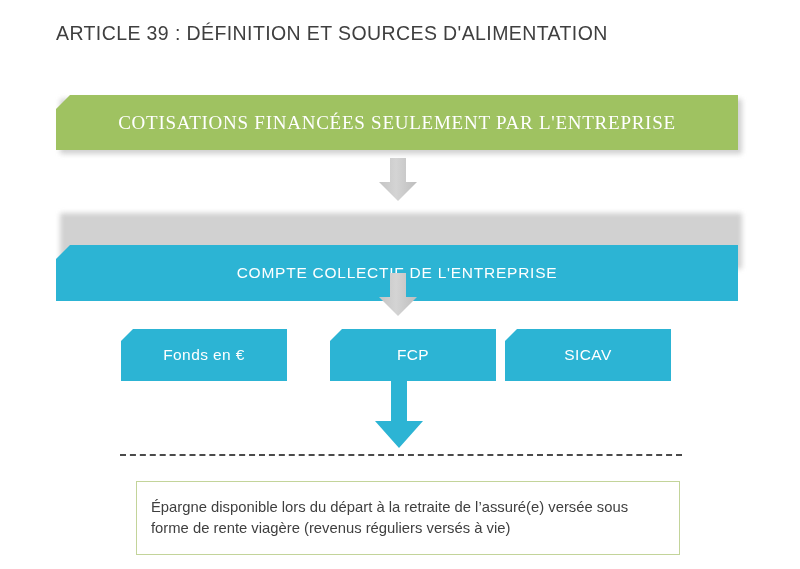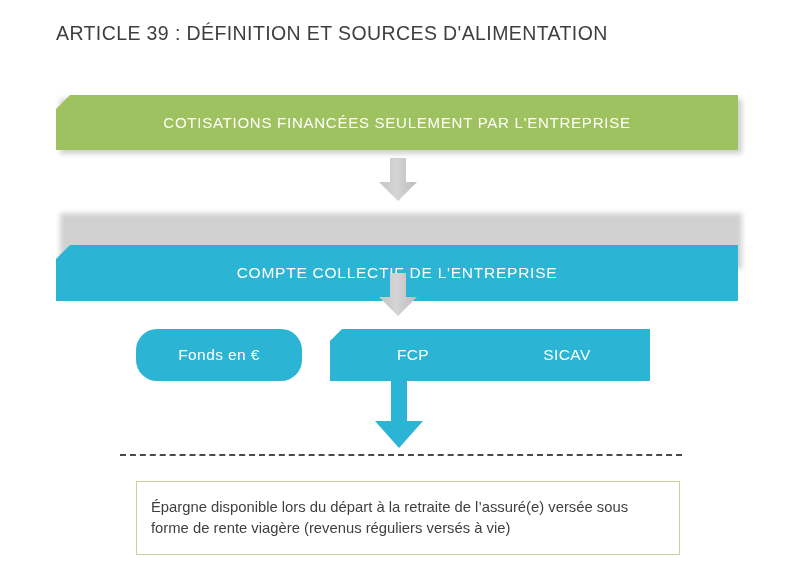--- a/index.html
+++ b/index.html
@@ -51,22 +51,23 @@
     opacity: 0.85;
     border-radius: 2px;
   }
 
   #banner-cotisations {
     left: 56px;
     top: 95px;
     width: 682px;
     height: 55px;
     background: #9fc261;
-    font-size: 15px;
+    font-size: 19px;
     letter-spacing: 0.75px;
+    font-family: Liberation Serif, serif;
   }
   #banner-cotisations-shadow {
     left: 60px;
     top: 99px;
     width: 682px;
     height: 55px;
   }
 
   #banner-compte {
     left: 56px;
@@ -93,23 +94,23 @@
     background: #2cb4d4;
     color: #ffffff;
     display: flex;
     align-items: center;
     justify-content: center;
     font-size: 15.5px;
     letter-spacing: 0.4px;
     -webkit-clip-path: polygon(12px 0, 100% 0, 100% 100%, 0 100%, 0 12px);
     clip-path: polygon(12px 0, 100% 0, 100% 100%, 0 100%, 0 12px);
   }
-  #option-box-0 { left: 136px; width: 166px; border-radius: 21px; }
+  #option-box-0 { left: 121px; width: 166px; }
   #option-box-1 { left: 330px; width: 166px; }
-  #option-box-2 { left: 484px; width: 166px; }
+  #option-box-2 { left: 505px; width: 166px; }
 
   
   .gray-arrow {
     position: absolute;
     left: 376px;
     width: 44px;
     height: 44px;
   }
   #gray-arrow-1 { top: 158px; }
   #gray-arrow-2 { top: 273px; }

